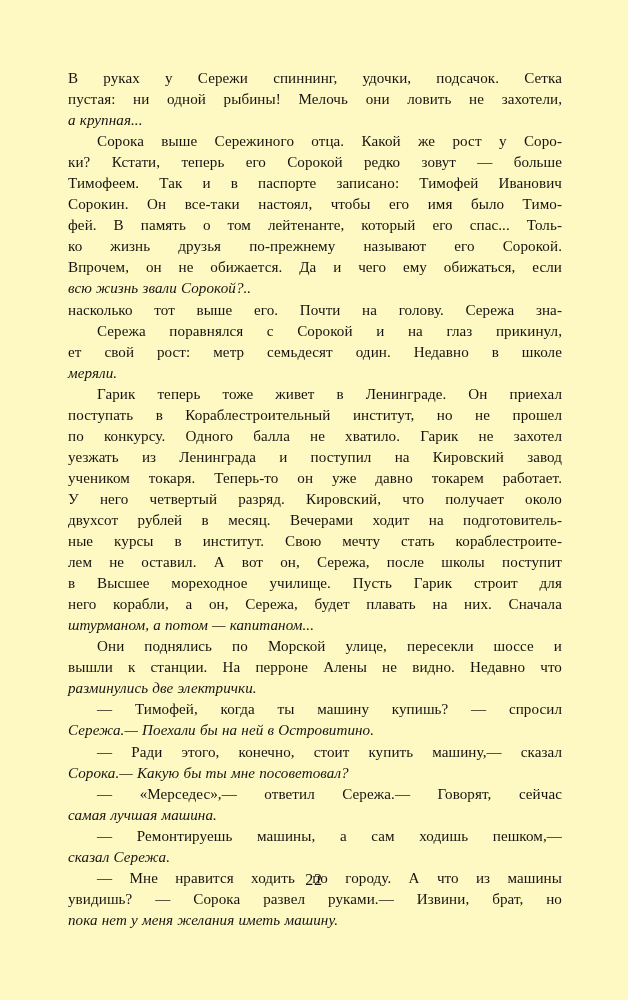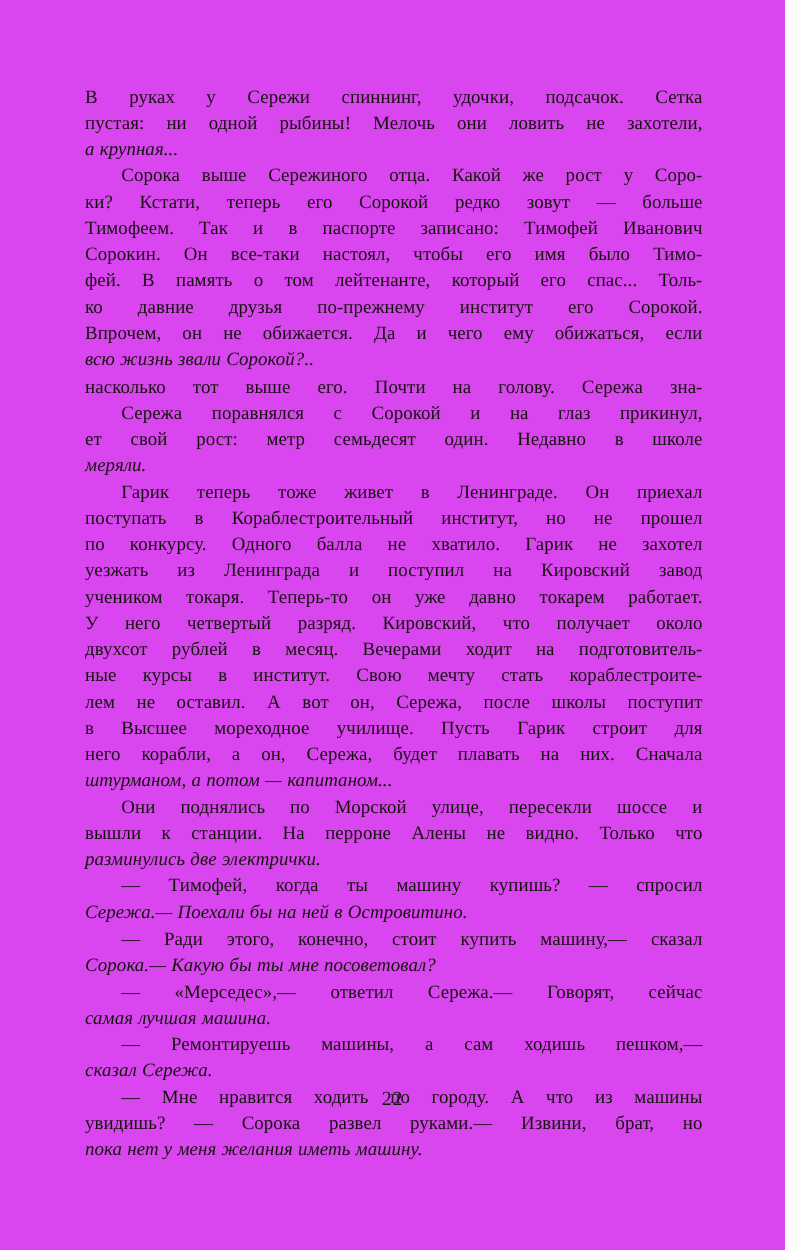--- a/index.html
+++ b/index.html
@@ -67,35 +67,35 @@
     text-align: center;
     font-family: "Liberation Serif", "DejaVu Serif", serif;
     font-size: 16px;
     color: #16130f;
     letter-spacing: 0.04em;
   }
 </style>
 </head>
 <body>
 
-<div class="page" style="background: #d946ef;">
+<div class="page" style="background: #fef9c3;">
 
   <div class="text-block" style="color: rgb(22, 19, 15);">
       <p class="para">
         <span class="line">В руках у Сережи спиннинг, удочки, подсачок. Сетка</span>
         <span class="line">пустая: ни одной рыбины! Мелочь они ловить не захотели,</span>
         <span class="line last">а крупная...</span>
       </p>
       <p class="para">
         <span class="line indent">Сорока выше Сережиного отца. Какой же рост у Соро-</span>
         <span class="line">ки? Кстати, теперь его Сорокой редко зовут — больше</span>
         <span class="line">Тимофеем. Так и в паспорте записано: Тимофей Иванович</span>
         <span class="line">Сорокин. Он все-таки настоял, чтобы его имя было Тимо-</span>
         <span class="line">фей. В память о том лейтенанте, который его спас... Толь-</span>
-        <span class="line">ко давние друзья по-прежнему институт его Сорокой.</span>
+        <span class="line">ко жизнь друзья по-прежнему называют его Сорокой.</span>
         <span class="line">Впрочем, он не обижается. Да и чего ему обижаться, если</span>
         <span class="line last">всю жизнь звали Сорокой?..</span>
       </p>
       <p class="para">
         <span class="line">насколько тот выше его. Почти на голову. Сережа зна-</span>
         <span class="line indent">Сережа поравнялся с Сорокой и на глаз прикинул,</span>
         <span class="line">ет свой рост: метр семьдесят один. Недавно в школе</span>
         <span class="line last">меряли.</span>
       </p>
       <p class="para">
@@ -107,21 +107,21 @@
         <span class="line">У него четвертый разряд. Кировский, что получает около</span>
         <span class="line">двухсот рублей в месяц. Вечерами ходит на подготовитель-</span>
         <span class="line">ные курсы в институт. Свою мечту стать кораблестроите-</span>
         <span class="line">лем не оставил. А вот он, Сережа, после школы поступит</span>
         <span class="line">в Высшее мореходное училище. Пусть Гарик строит для</span>
         <span class="line">него корабли, а он, Сережа, будет плавать на них. Сначала</span>
         <span class="line last">штурманом, а потом — капитаном...</span>
       </p>
       <p class="para">
         <span class="line indent">Они поднялись по Морской улице, пересекли шоссе и</span>
-        <span class="line">вышли к станции. На перроне Алены не видно. Только что</span>
+        <span class="line">вышли к станции. На перроне Алены не видно. Недавно что</span>
         <span class="line last">разминулись две электрички.</span>
       </p>
       <p class="para">
         <span class="line indent">— Тимофей, когда ты машину купишь? — спросил</span>
         <span class="line last">Сережа.— Поехали бы на ней в Островитино.</span>
       </p>
       <p class="para">
         <span class="line indent">— Ради этого, конечно, стоит купить машину,— сказал</span>
         <span class="line last">Сорока.— Какую бы ты мне посоветовал?</span>
       </p>

